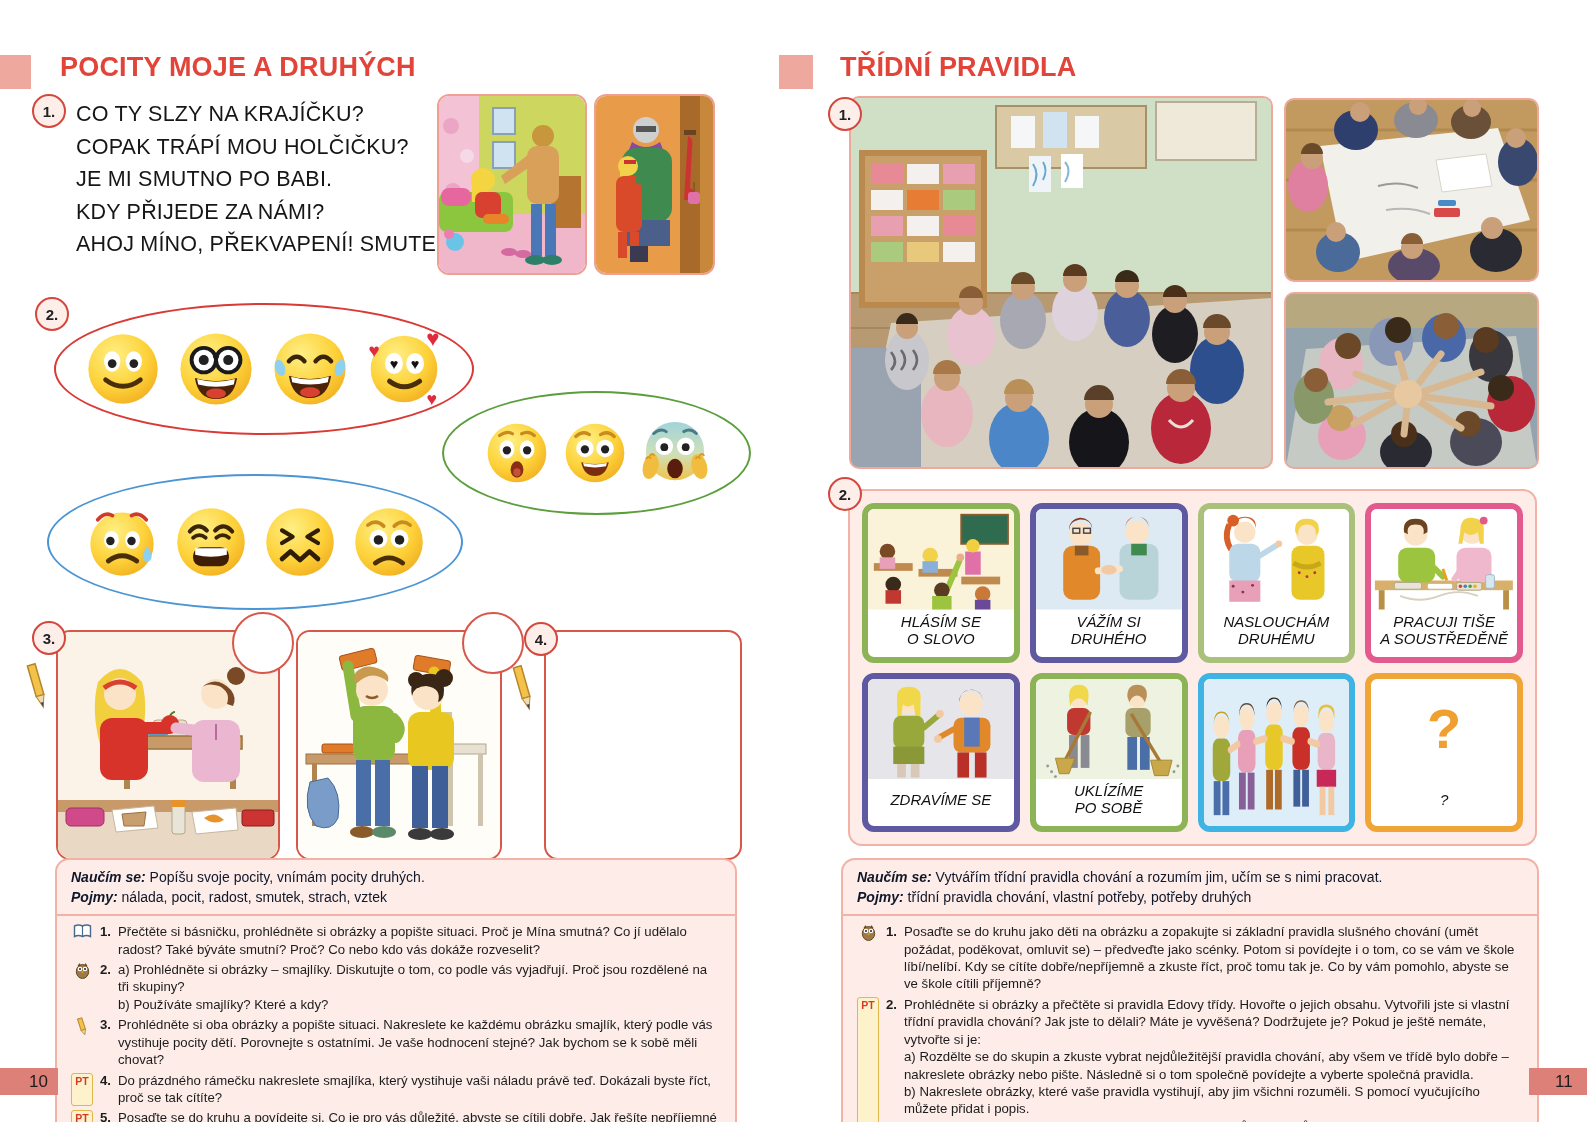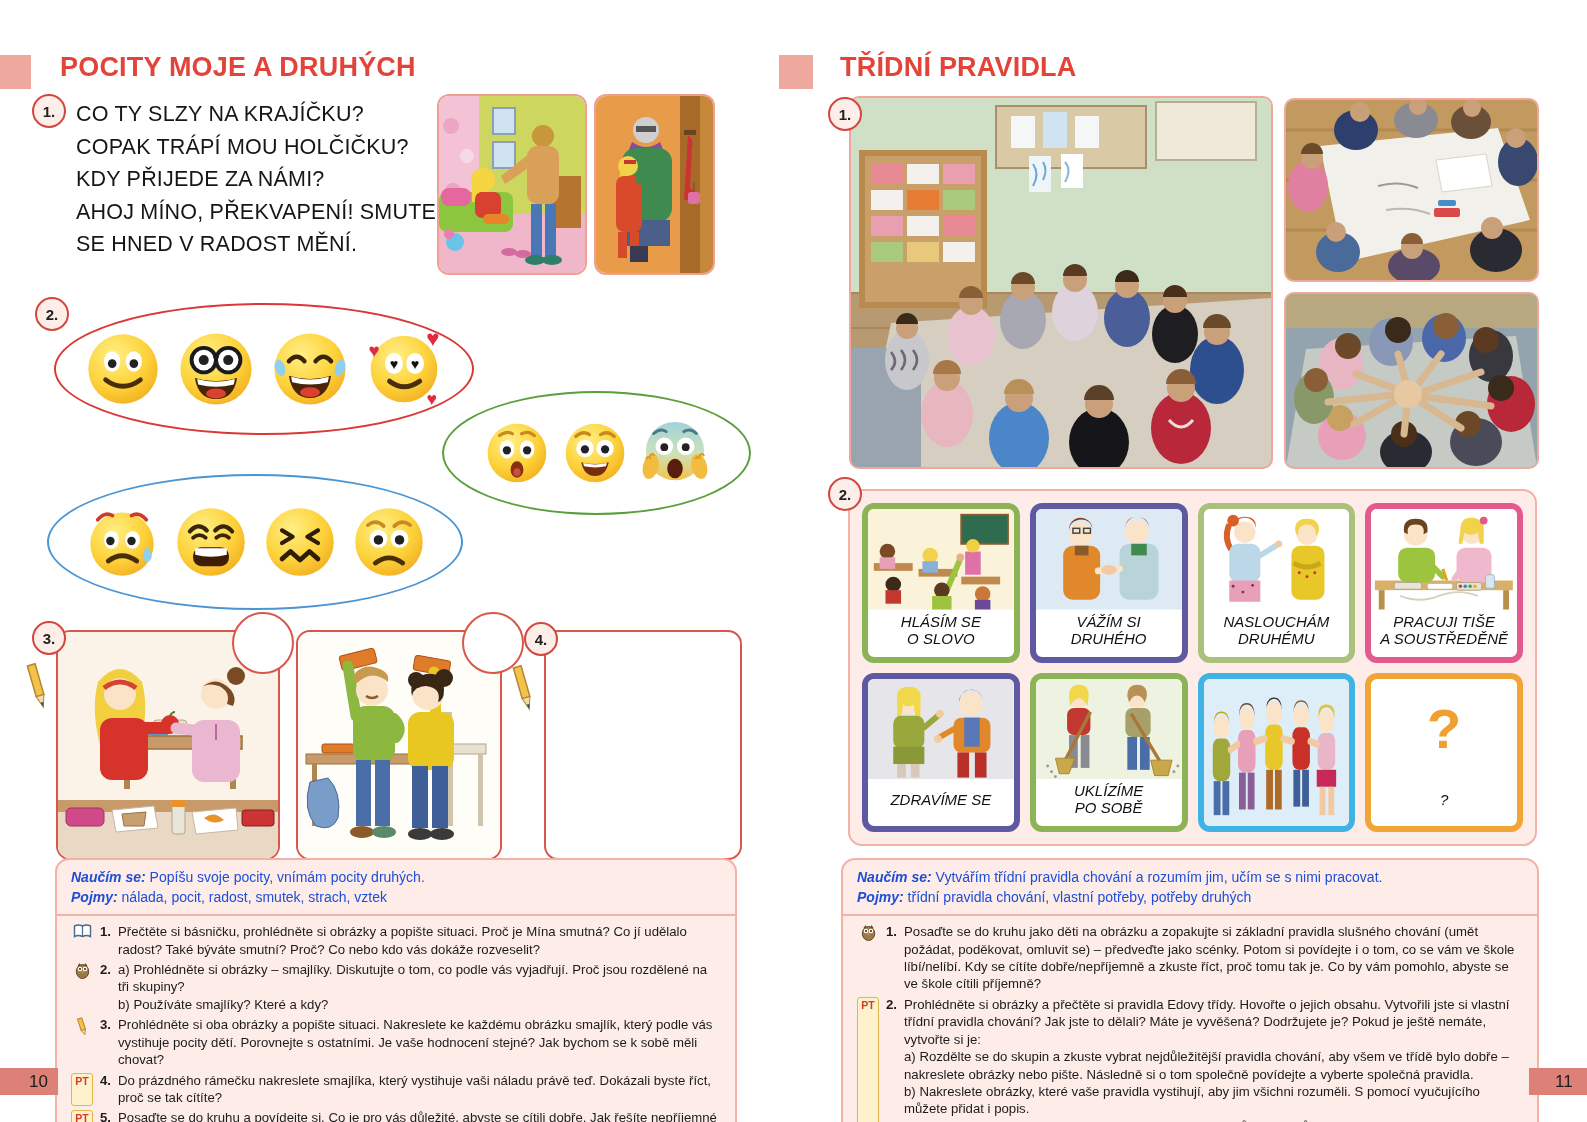--- a/index.html
+++ b/index.html
@@ -14,21 +14,21 @@
   .eg-red{border:2.5px solid #d93a35;gap:14px;}
   .eg-green{border:2.5px solid #5b9e3c;gap:12px;}
   .eg-blue{border:2.5px solid #4a95d4;gap:13px;}
   .emoji{display:block;}
   .canvas-card{position:absolute;border:2.5px solid #d8574b;border-radius:14px;background:#fff;overflow:hidden;}
   .canvas-card svg{display:block;}
   .draw-circle{position:absolute;width:58px;height:58px;border-radius:50%;background:#fff;border:2.5px solid #d8574b;z-index:4;}
   .empty-box{position:absolute;border:2.5px solid #d8574b;border-radius:14px;background:#fff;}
   .pencil{position:absolute;transform:rotate(-16deg);z-index:2;}
   .learnbox{position:absolute;background:#fdece8;border:2px solid #f2b2a6;border-radius:14px;padding:8px 14px 9px;box-sizing:border-box;}
-  .lrow{font-size:14px;color:#1d4ed8;line-height:1.4;}
+  .lrow{font-size:14px;color:#0f172a;line-height:1.4;}
   .lbl{font-weight:bold;font-style:italic;}
   .ldiv{border-top:2px solid #f2b2a6;margin:7px -14px 7px;}
   .task{display:flex;gap:7px;margin-bottom:3px;font-size:13.2px;line-height:1.32;color:#1c1c1c;}
   .ticon{flex:0 0 22px;display:flex;justify-content:center;padding-top:1px;}
   .tnum{font-weight:bold;white-space:nowrap;}
   .ttext{white-space:pre-line;}
   .ptbadge{display:inline-block;padding:0 3px;background:#fdf2cc;border:1px solid #e0b84a;border-radius:3px;color:#d43a2a;font-weight:bold;font-size:10.5px;line-height:14px;}
   .pagenum{position:absolute;background:#dd8078;color:#1c1c1c;font-size:17px;display:flex;align-items:center;height:27px;box-sizing:border-box;}
   .photo{position:absolute;border-radius:10px;overflow:hidden;border:2px solid #f0a89c;background:#ddd;}
   .photo svg{display:block;}
@@ -62,23 +62,23 @@
   </svg>
 
   <section>
     <div class="tab" style="left:0;top:55px"></div>
     <h1 class="title" style="left:60px;top:52px">POCITY MOJE A DRUHÝCH</h1>
 
     <div class="badge" style="left:32px;top:94px">1.</div>
     <div class="poem">
       <div>CO TY SLZY NA KRAJÍČKU?</div>
       <div>COPAK TRÁPÍ MOU HOLČIČKU?</div>
+      <div>JE MI SMUTNO PO BABI.</div>
       <div>KDY PŘIJEDE ZA NÁMI?</div>
       <div>AHOJ MÍNO, PŘEKVAPENÍ! SMUTEK</div>
-      <div>SE HNED V RADOST MĚNÍ.</div>
     </div>
 
     <figure class="ill" style="left:437px;top:94px;width:146px;height:177px;margin:0">
       <svg viewBox="0 0 146 177" width="146" height="177">
         <rect width="146" height="177" fill="#f6d6e0"></rect>
         <rect width="40" height="177" fill="#f3c2d4"></rect>
         <circle cx="12" cy="30" r="8" fill="#eaa6c4"></circle>
           <circle cx="28" cy="60" r="7" fill="#f6d9e6"></circle>
           <circle cx="14" cy="95" r="8" fill="#eaa6c4"></circle>
           <circle cx="30" cy="130" r="7" fill="#f6d9e6"></circle>

